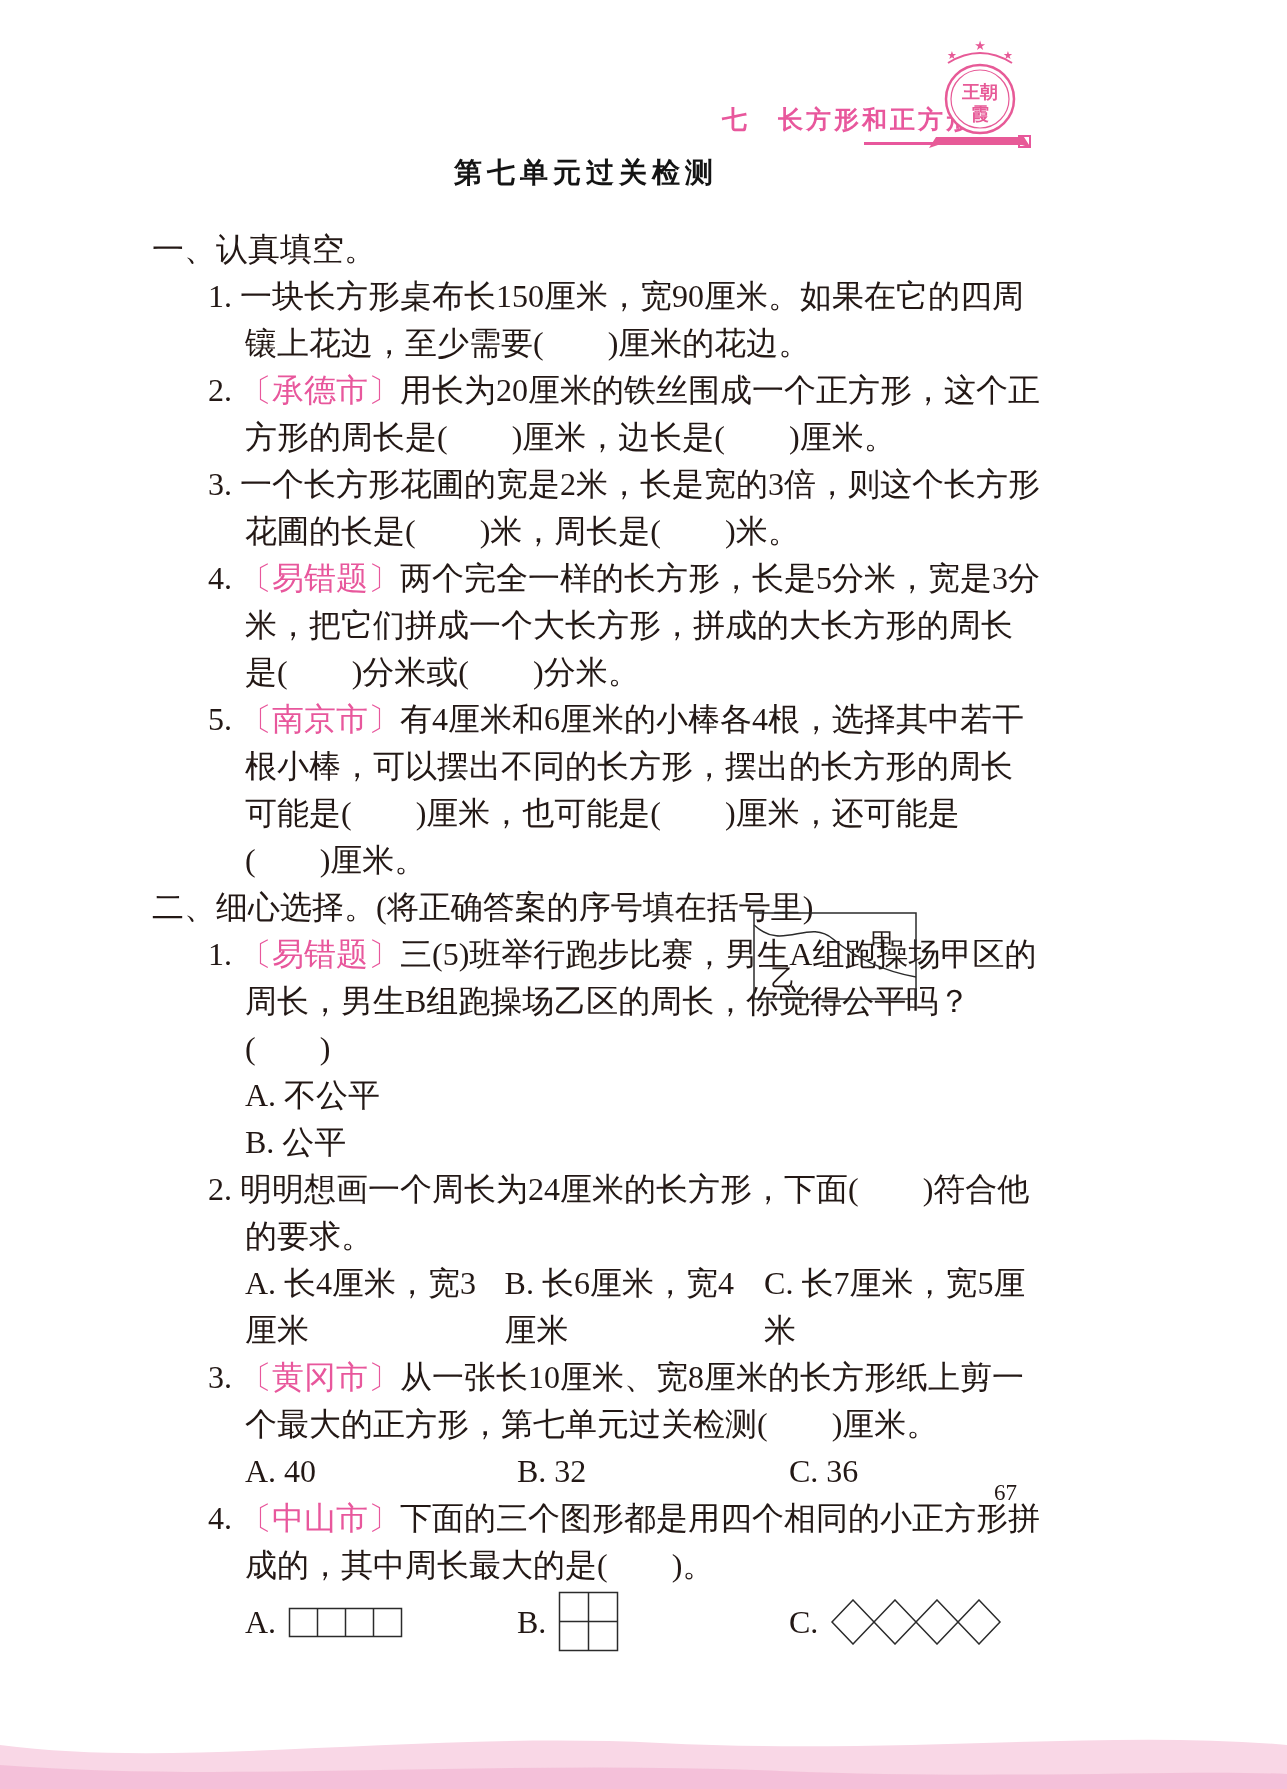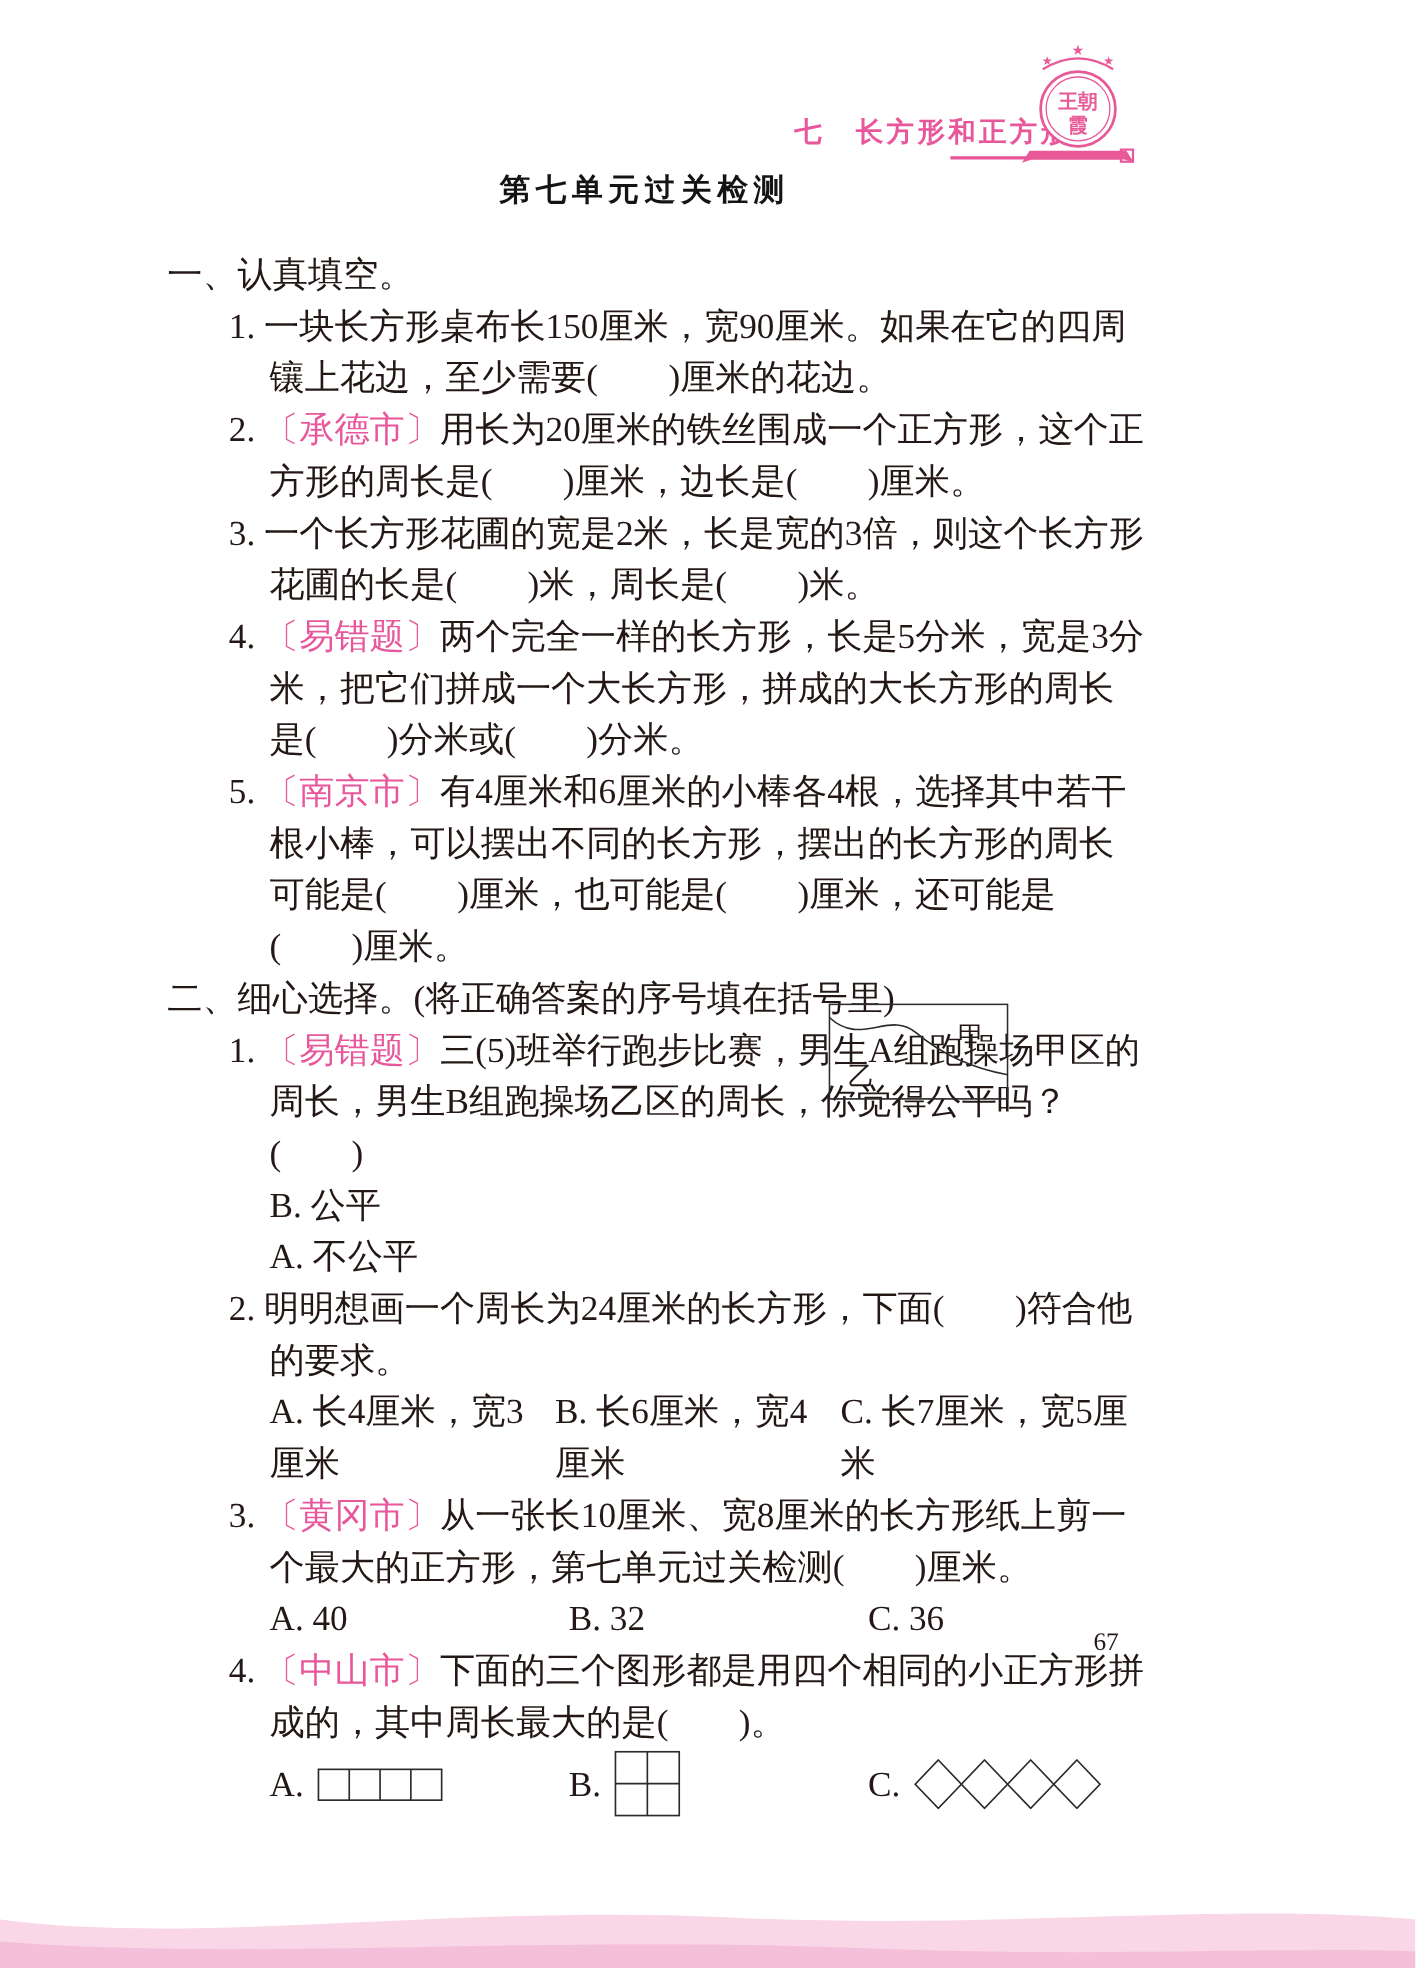--- a/index.html
+++ b/index.html
@@ -121,22 +121,22 @@
       <span class="qnum">5.</span><span class="qtag">〔南京市〕</span><span class="qtext">有4厘米和6厘米的小棒各4根，选择其中若干根小棒，可以摆出不同的长方形，摆出的长方形的周长可能是(　　)厘米，也可能是(　　)厘米，还可能是(　　)厘米。</span>
     </div>
 
     <div class="sec-heading">二、细心选择。(将正确答案的序号填在括号里)</div>
 
     <div class="question">
       <span class="qnum">1.</span><span class="qtag">〔易错题〕</span><span class="qtext">三(5)班举行跑步比赛，男生A组跑操场甲区的周长，男生B组跑操场乙区的周长，你觉得公平吗？(　　)</span>
     </div>
 
     <div class="opts-vertical">
+      <div class="opt">A. 不公平</div>
       <div class="opt">B. 公平</div>
-      <div class="opt">A. 不公平</div>
     </div>
 
     <div class="question">
       <span class="qnum">2.</span><span class="qtext">明明想画一个周长为24厘米的长方形，下面(　　)符合他的要求。</span>
     </div>
 
     <div class="opt-cols">
       <span class="col">A. 长4厘米，宽3厘米</span>
       <span class="col">B. 长6厘米，宽4厘米</span>
       <span class="col">C. 长7厘米，宽5厘米</span>

